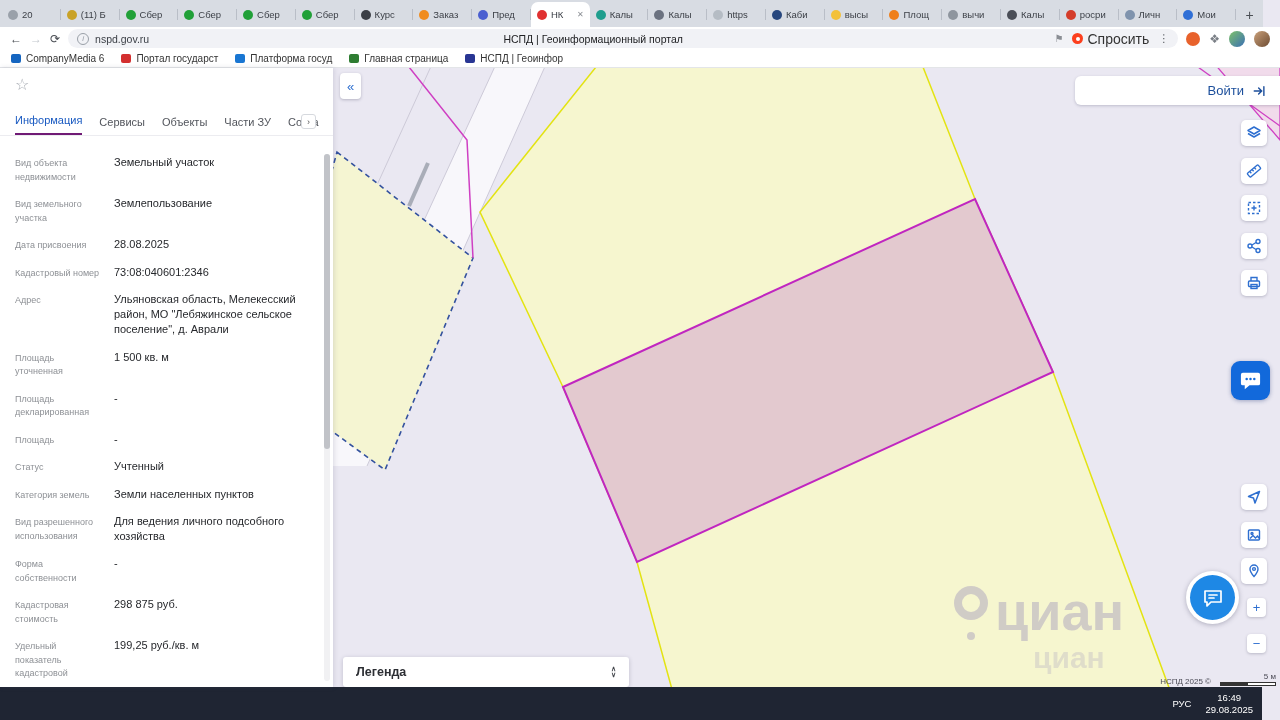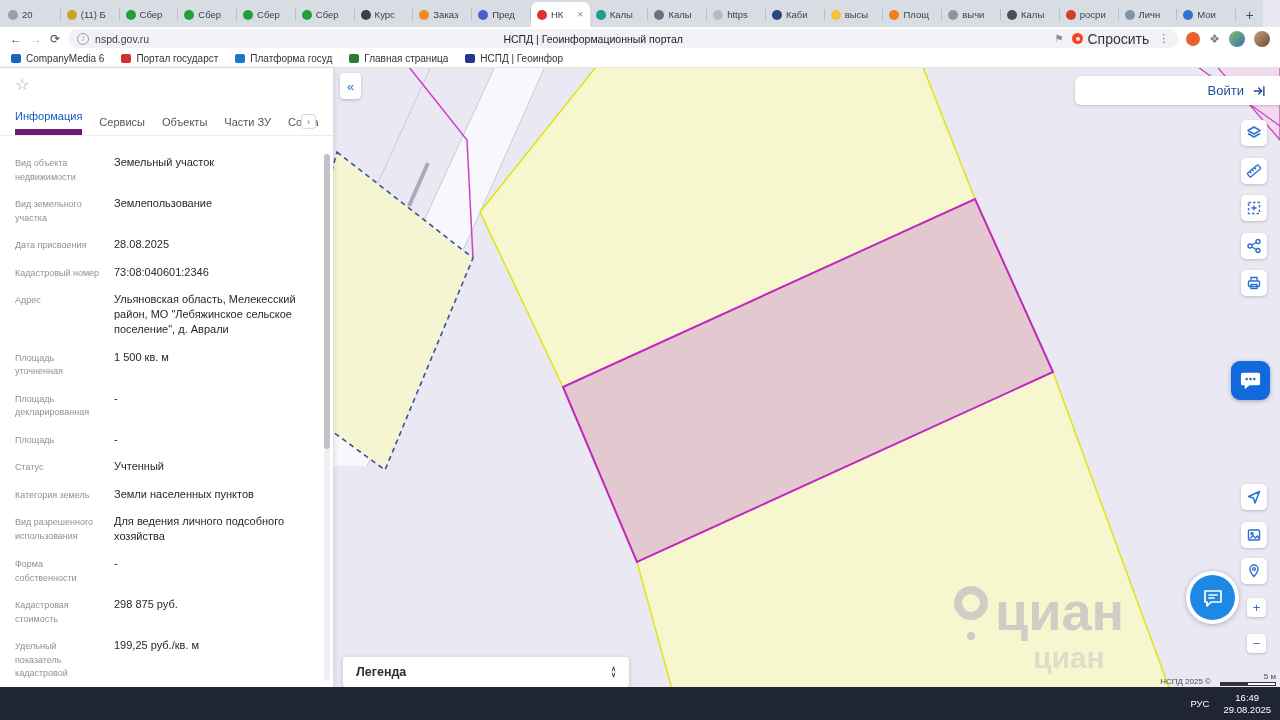--- a/index.html
+++ b/index.html
@@ -50,21 +50,21 @@
   .bm { display:flex; align-items:center; gap:5px; white-space:nowrap; }
   .bmdot { width:9px; height:9px; border-radius:2px; }
 
   
   .panel { position:absolute; top:68px; bottom:33px; left:0; width:333px; background:#fff; z-index:4;
            box-shadow:1px 0 5px rgba(80,80,110,.18); }
   .star { position:absolute; top:7px; left:15px; font-size:16px; color:#a7abb2; }
   .ptabs { position:absolute; top:42px; left:0; right:0; height:26px; display:flex; align-items:flex-end;
            padding-left:15px; font-size:11px; color:#52555c; border-bottom:1px solid #ececf0; overflow:hidden; }
   .ptab { margin-right:17px; padding-bottom:7px; white-space:nowrap; }
-  .ptab.active { color:#1859c1; border-bottom:6px solid #701a75; }
+  .ptab.active { color:#1859c1; border-bottom:2px solid #701a75; }
   .ptab-arrow { position:absolute; right:17px; top:46px; width:15px; height:15px; border:1px solid #d6d9de;
                 border-radius:3px; display:flex; align-items:center; justify-content:center;
                 font-size:9px; color:#555; background:#fff; z-index:2; }
   .fields { position:absolute; top:87px; left:15px; right:16px; bottom:3px; overflow:hidden; }
   .frow { display:flex; margin-bottom:12px; }
   .flabel { flex:0 0 99px; padding-right:10px; font-size:9px; color:#8d9095; line-height:1.5; padding-top:2px; }
   .fvalue { font-size:11px; color:#26282c; line-height:1.38; }
   .vscroll { position:absolute; top:86px; bottom:6px; right:3px; width:6px; background:#f1f1f3; border-radius:3px; }
   .vthumb { position:absolute; top:0; left:0; right:0; height:295px; background:#c1c3c8; border-radius:3px; }
 
@@ -95,21 +95,21 @@
   .legend { position:absolute; left:10px; top:589px; width:286px; height:30px; background:#fff; border-radius:3px;
             box-shadow:0 1px 4px rgba(60,60,90,.25); display:flex; align-items:center;
             justify-content:space-between; padding:0 13px; font-size:12.5px; color:#2c2e33;font-weight:bold; }
   .legend .updown { display:flex; flex-direction:column; font-size:7px; line-height:6px; color:#45484e; }
   .mapfoot { position:absolute; right:4px; bottom:1px; display:flex; align-items:flex-end; gap:9px;
              font-size:8px; color:#4a4a55; }
   .scalewrap { text-align:right; }
   .scalebar { width:56px; height:4px; border:1px solid #333; background:linear-gradient(90deg,#333 50%,#fff 50%); margin-top:1px; }
 
   
-  .taskbar { position:absolute; bottom:0; left:0; right:0; height:33px; background:#1f2533;
+  .taskbar { position:absolute; bottom:0; left:0; right:18px; height:33px; background:#1f2533;
              display:flex; align-items:center; color:#fff; }
   .ticons { display:flex; gap:17px; margin-left:78px; align-items:center; }
   .ticon { width:21px; height:21px; display:flex; align-items:center; justify-content:center;
            font-size:11px; font-weight:bold; color:#fff; }
   .tright { margin-left:auto; display:flex; align-items:center; gap:14px; margin-right:9px; }
   .lang { font-size:9.5px; }
   .clock { text-align:center; font-size:9.5px; line-height:1.25; }
 </style>
 </head>
 <body>

